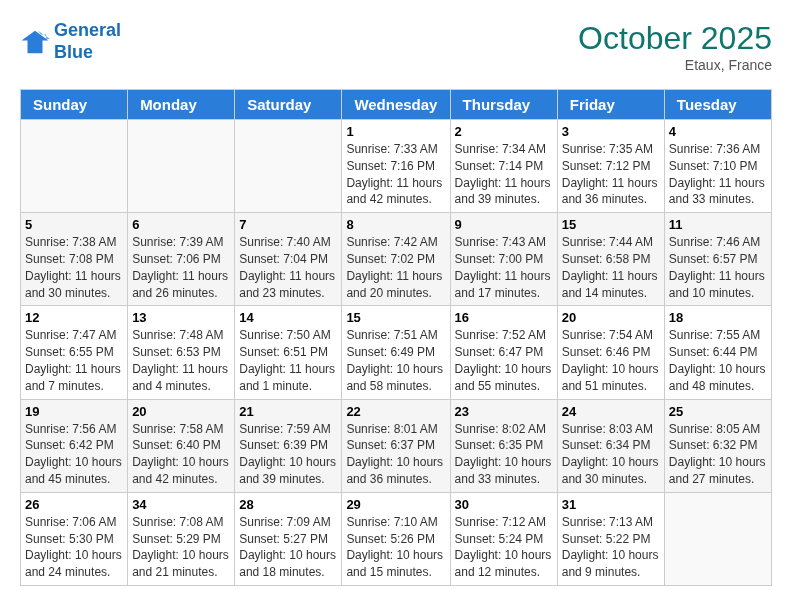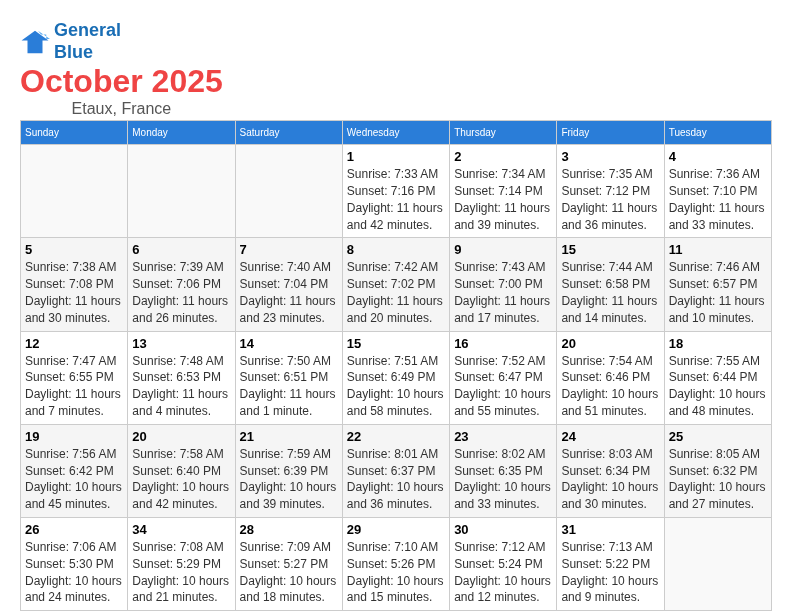--- a/index.html
+++ b/index.html
@@ -7,22 +7,21 @@
       font-family: Arial, sans-serif;
       background: #fff;
       width: 792px;
       min-height: 612px;
       padding: 20px;
     }
     .header {
       display: flex;
       justify-content: space-between;
       align-items: flex-start;
-      margin-bottom: 2px;
-      flex-direction: column;
+      margin-bottom: 16px;
     }
     .logo {
       display: flex;
       align-items: center;
     }
     .logo-text {
       font-size: 18px;
       font-weight: bold;
       color: #333;
       line-height: 1.2;
@@ -33,40 +32,39 @@
     .logo-icon {
       width: 30px;
       height: 30px;
       margin-right: 4px;
     }
     .title-block {
       text-align: right;
     }
     .month-title {
       font-size: 32px;
-      font-weight: bold;
-      color: #ef4444;
+      font-weight: normal;
+      color: #0f766e;
     }
     .location {
-      font-size: 16px;
+      font-size: 14px;
       color: #555;
-      text-align: center;
     }
     table {
       width: 100%;
       border-collapse: collapse;
       font-size: 11px;
     }
     thead tr th {
       background-color: #2a7dd8;
       color: #fff;
-      padding: 6px 4px;
+      padding: 6px 12px;
       text-align: left;
-      font-size: 10px;
-      font-weight: normal;
+      font-size: 15px;
+      font-weight: bold;
       border: 1px solid #ccc;
     }
     tbody tr td {
       border: 1px solid #ccc;
       vertical-align: top;
       padding: 4px;
       height: 80px;
       width: 107px;
     }
     tbody tr:nth-child(even) td {

